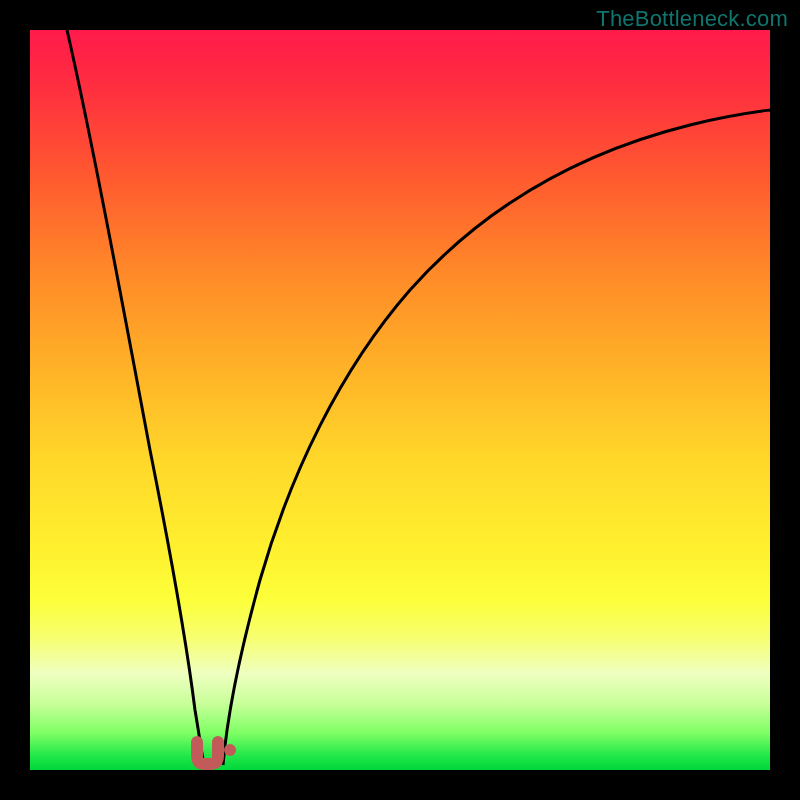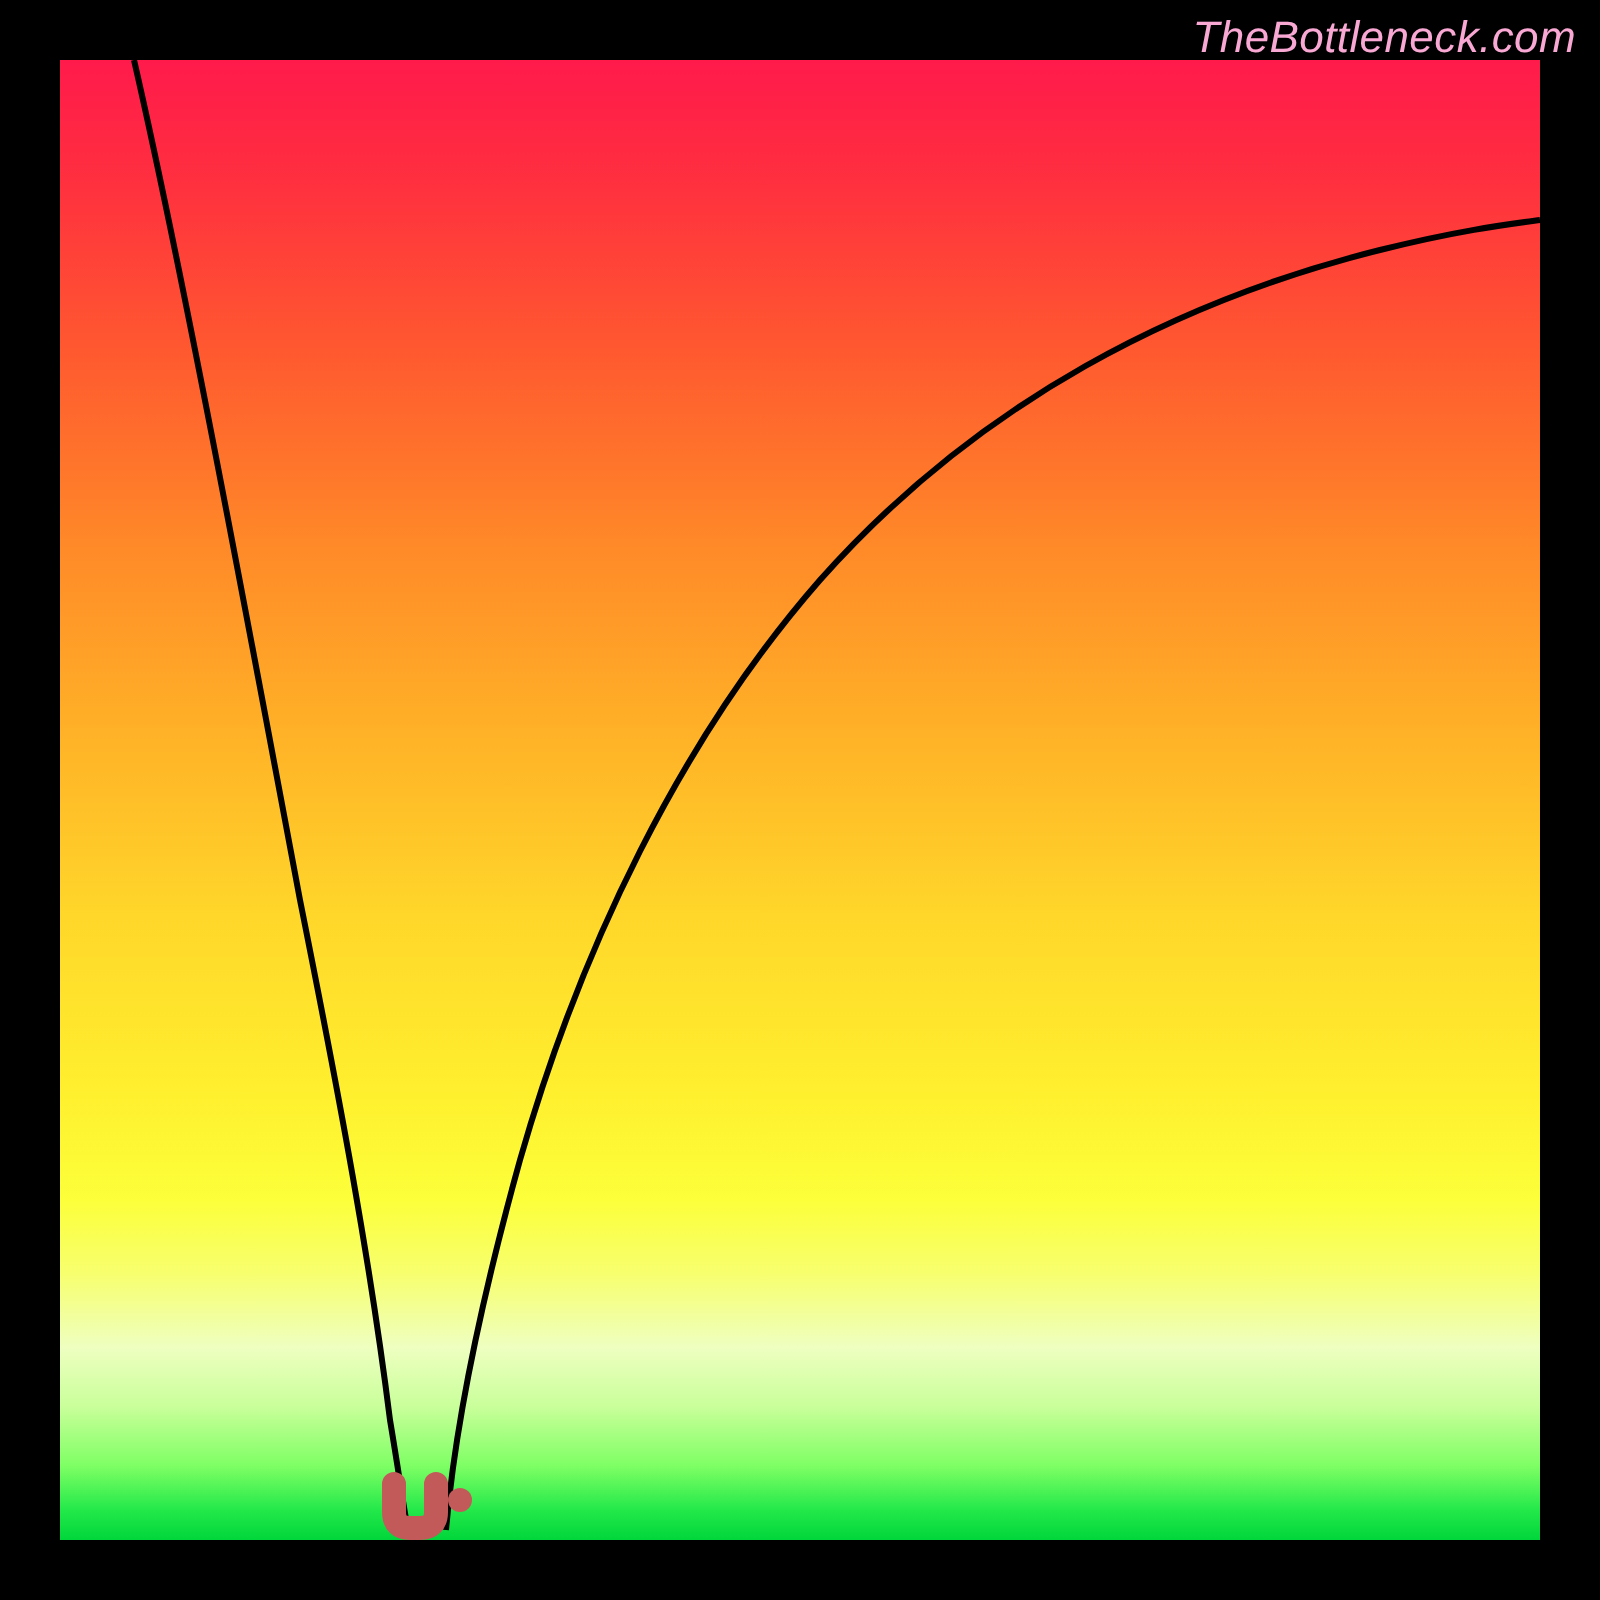--- a/index.html
+++ b/index.html
@@ -41,25 +41,24 @@
       #c9ff9a 91%,
       #7eff64 95%,
       #23e84a 98%,
       #00d63a 100%
     );
   }
   .watermark {
     position: absolute;
     top: 6px;
     right: 12px;
-    color: #f9a8d4;
+    color: #0f766e;
     font-size: 22px;
     letter-spacing: 0.2px;
     user-select: none;
-    font-style: italic;
   }
   svg.curves {
     position: absolute;
     left: 30px;
     top: 30px;
     width: 740px;
     height: 740px;
     overflow: visible;
   }
 </style>

